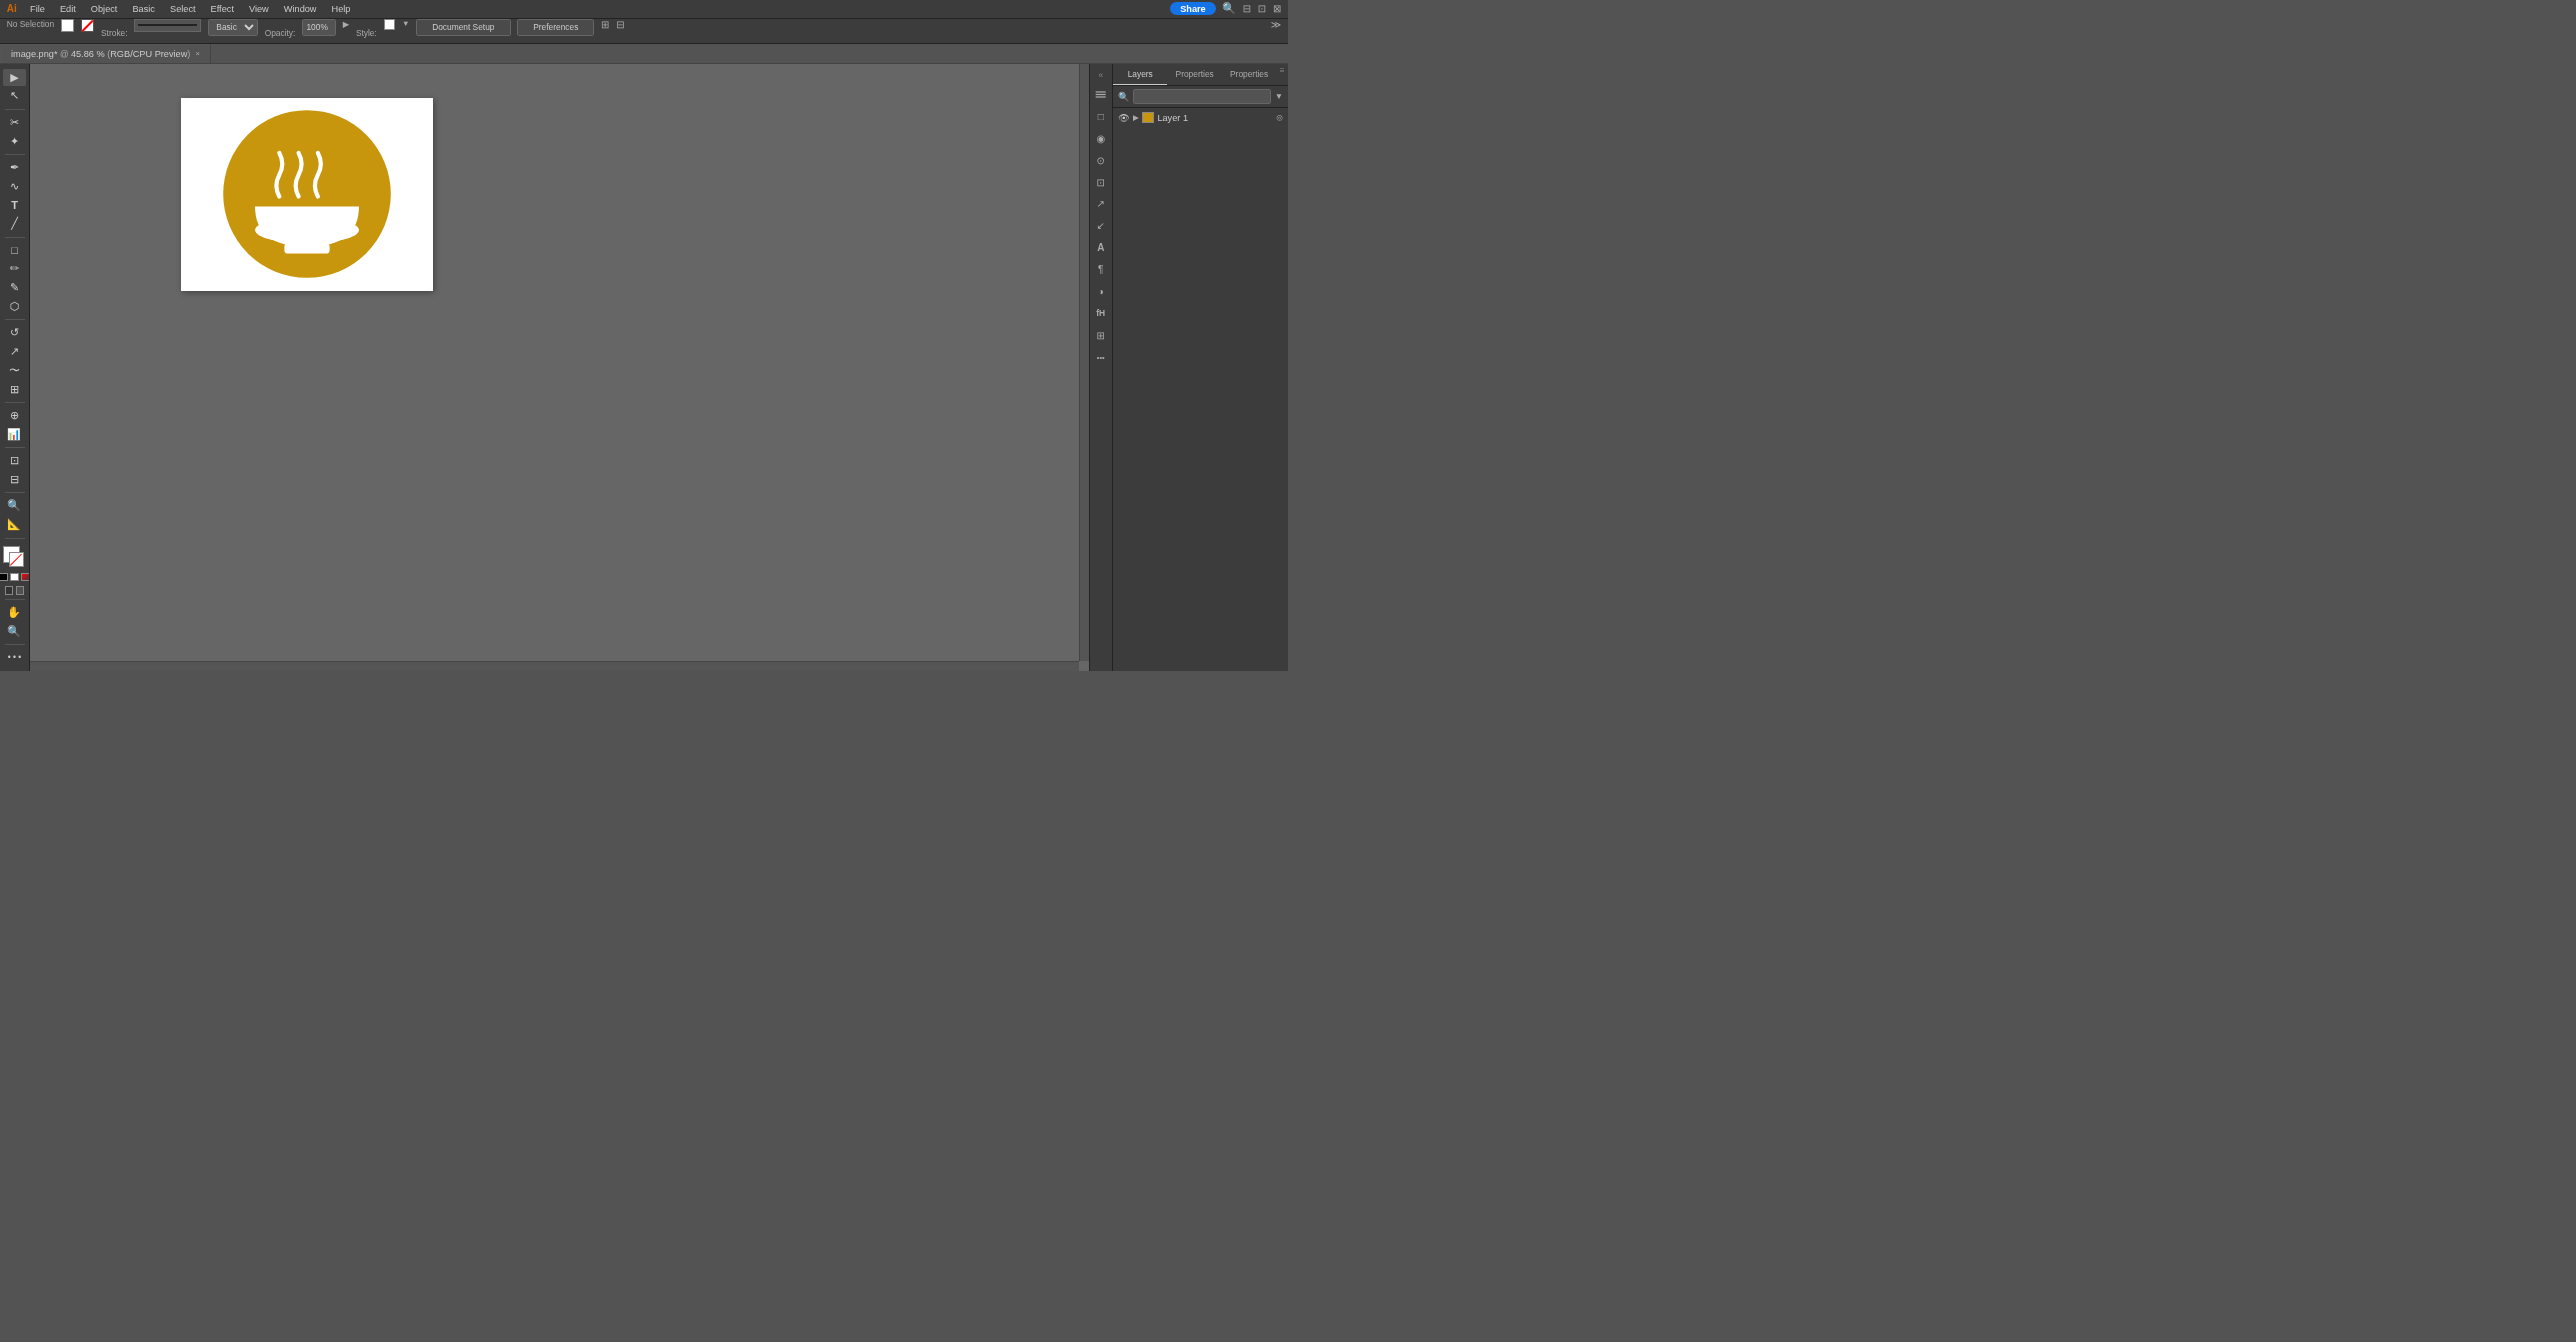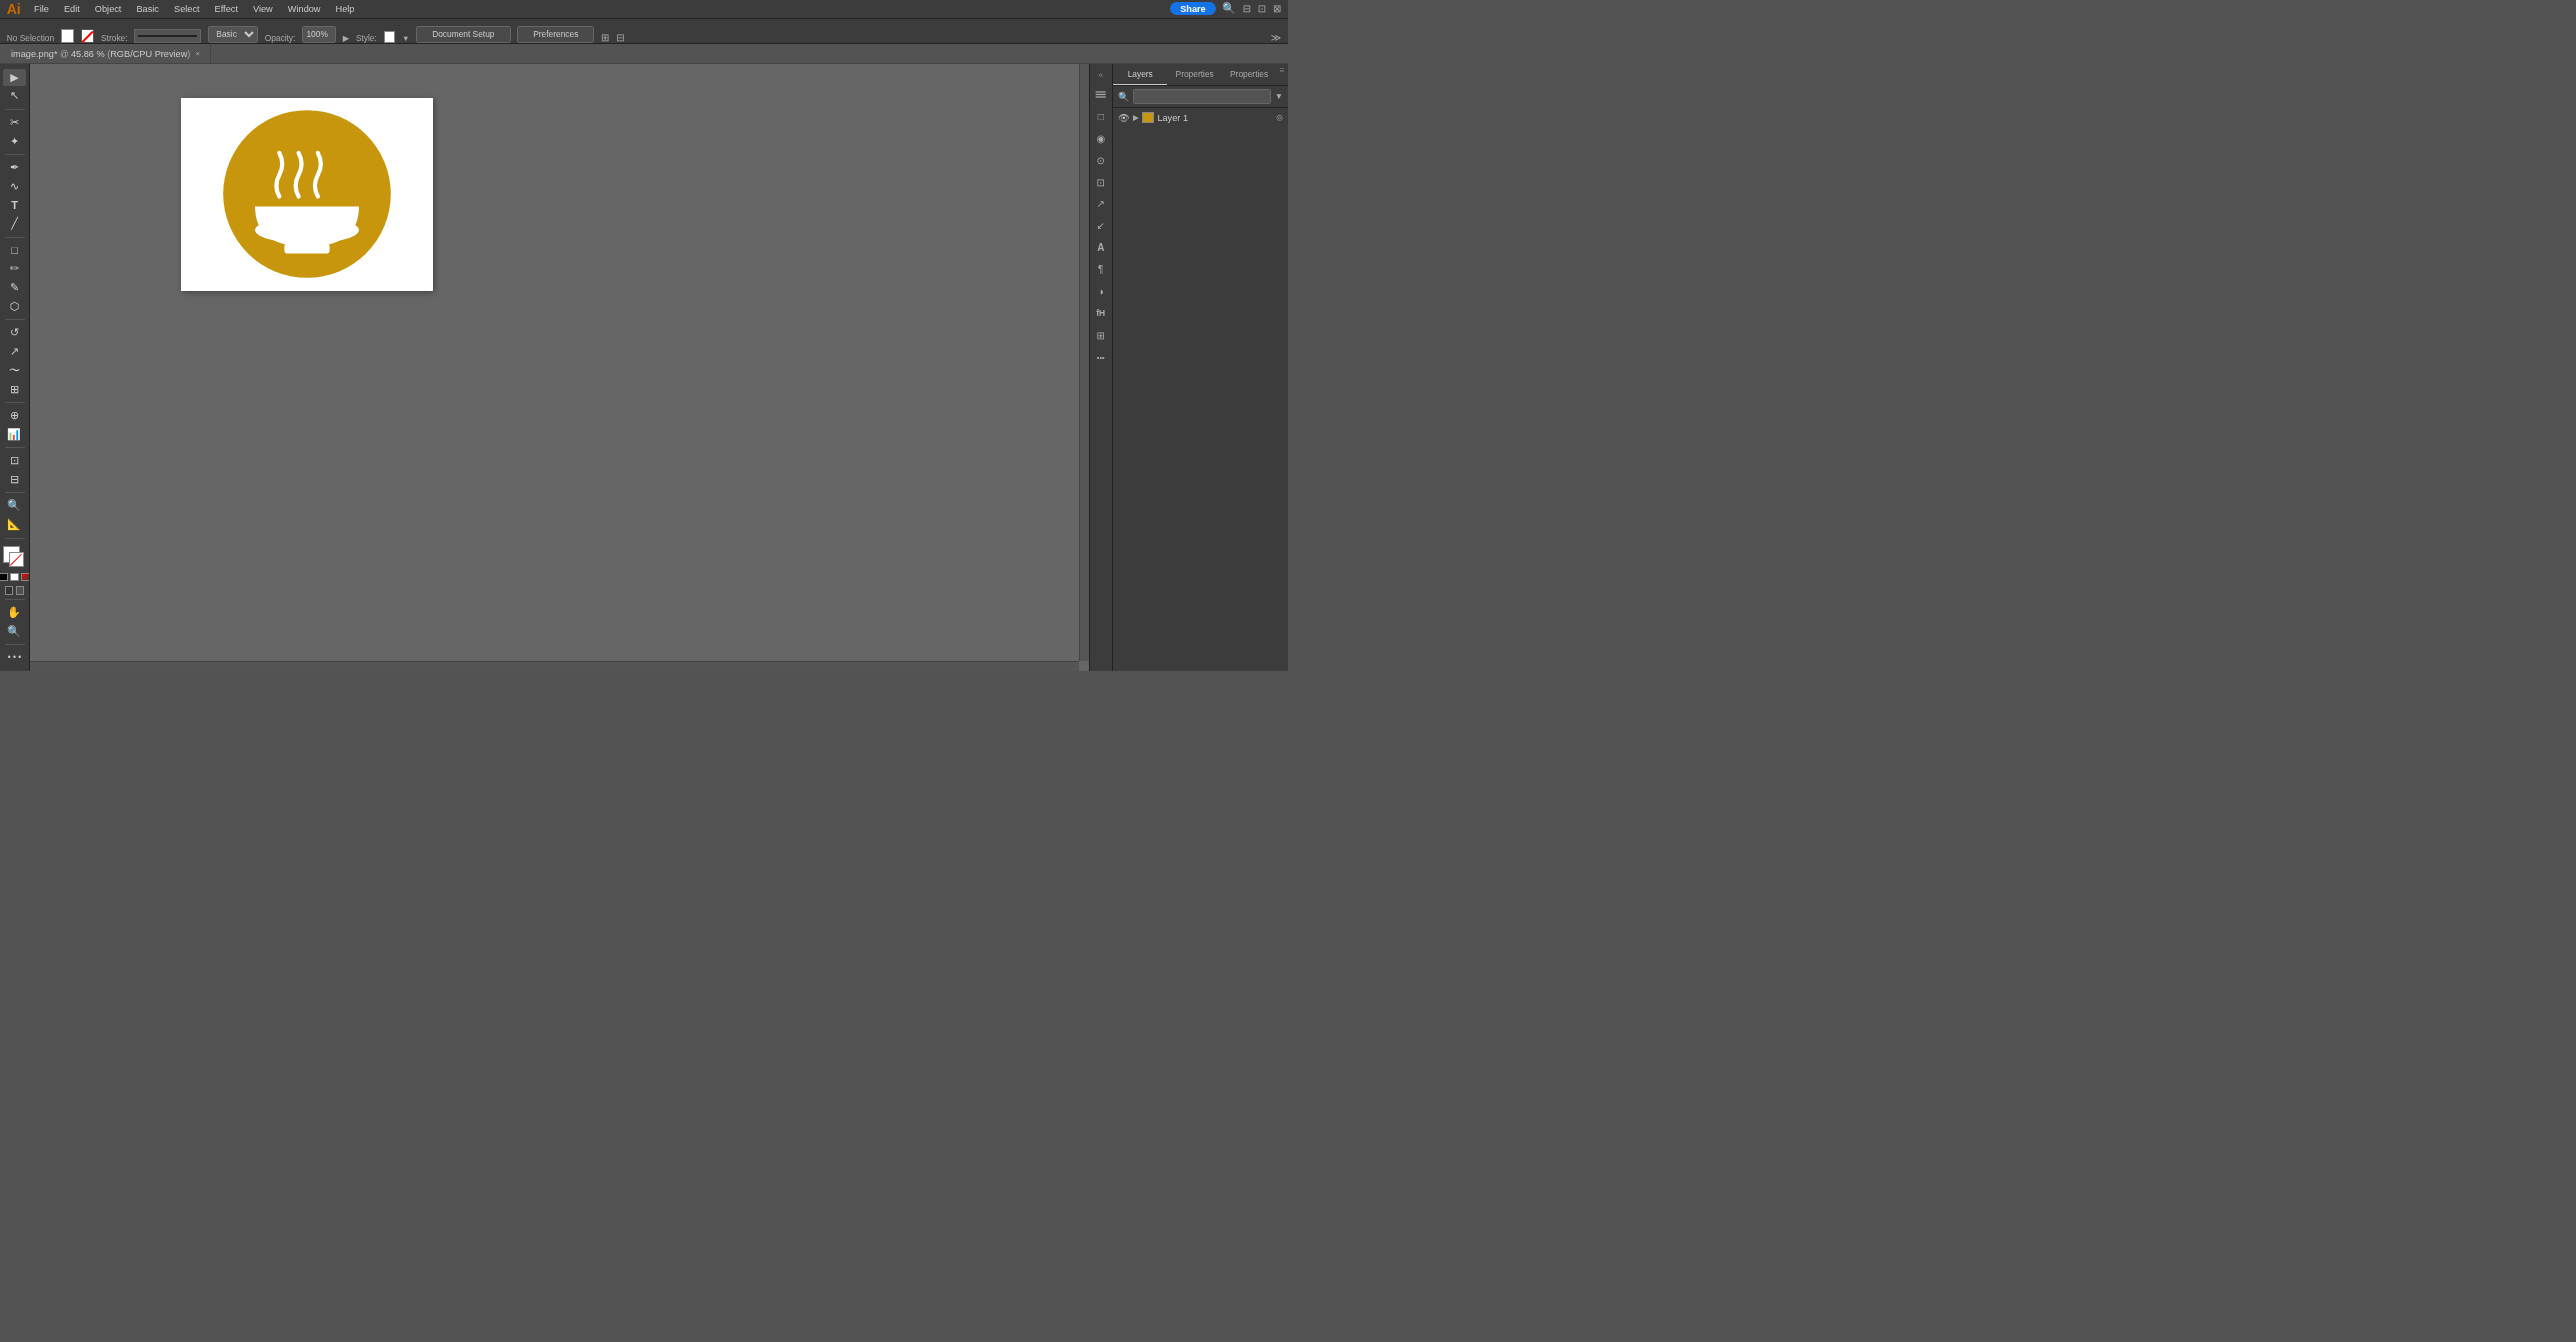--- a/index.html
+++ b/index.html
@@ -27,21 +27,21 @@
       padding: 1.7px 6.7px;
       color: #ccc;
       font-size: 9.2px;
       cursor: pointer;
       border-radius: 1.7px;
     }
     .menu-bar-logo {
       margin-right: 5px;
       color: #cc6600;
       font-weight: bold;
-      font-size: 14px;
+      font-size: 10px;
     }
     .menu-bar-right {
       margin-left: auto;
       display: flex;
       align-items: center;
       gap: 6.7px;
     }
     .share-btn {
       background: #1473e6;
       color: white;
@@ -56,21 +56,21 @@
       color: #ccc;
       font-size: 11px;
       cursor: pointer;
     }
 
     
     .options-bar {
       background: #3c3c3c;
       height: 25px;
       display: flex;
-      align-items: flex-end;
+      align-items: flex-start;
       padding: 0 6.7px;
       gap: 6.7px;
       border-bottom: 0.8px solid #222;
     }
     .options-bar select, .options-bar input {
       background: #535353;
       color: #ccc;
       border: 0.8px solid #666;
       height: 17px;
       font-size: 8.4px;

